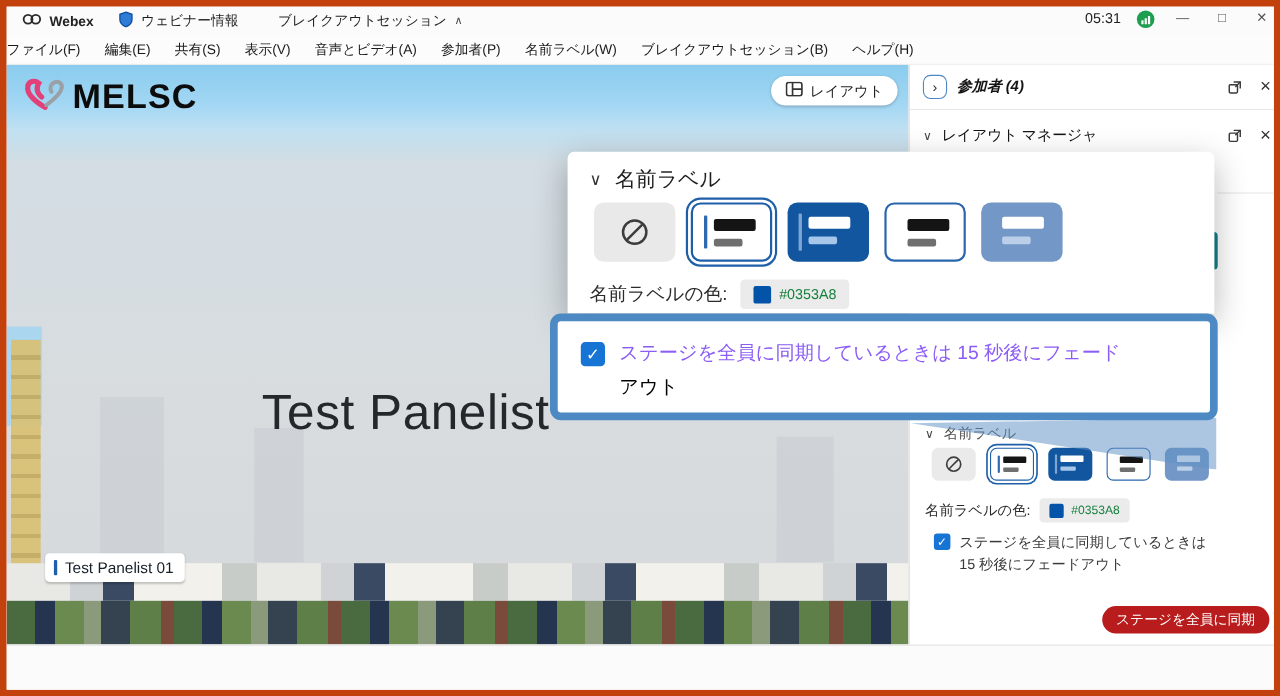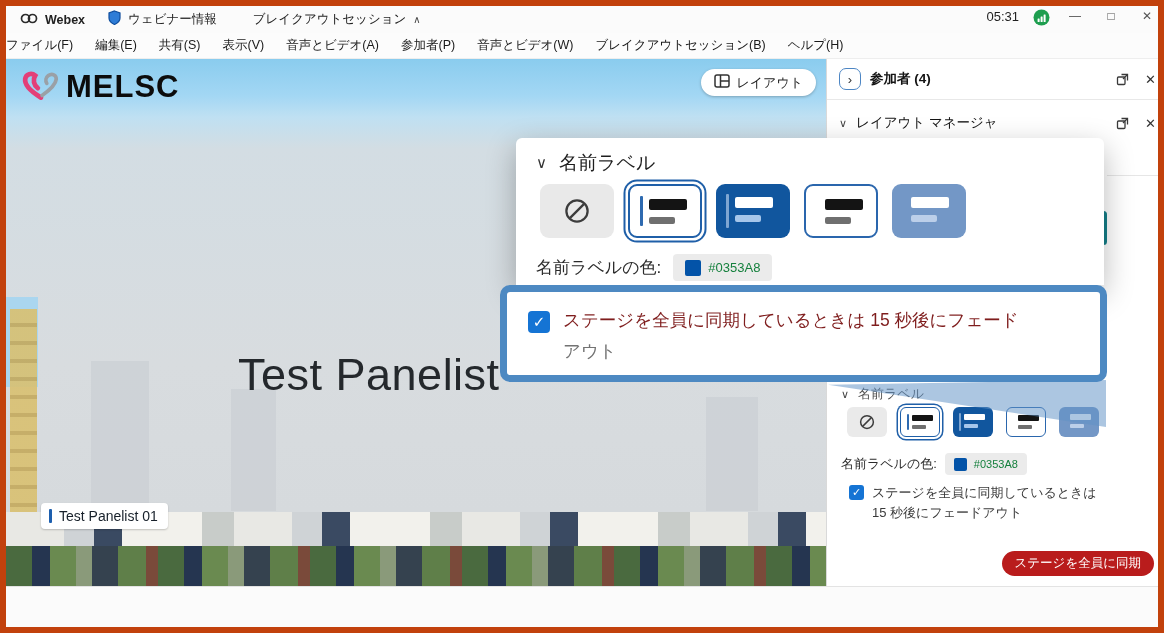--- a/index.html
+++ b/index.html
@@ -46,21 +46,21 @@
     display:flex; align-items:center; gap:7px; padding:0 10px 0 8px; box-shadow:0 1px 2px rgba(0,0,0,.2); }
   .name-chip .bar { width:3px; height:14px; background:#1d5fae; border-radius:1px; }
   .name-chip .txt { font-size:14px; color:#17202a; }
 
   
   .panel { position:absolute; left:820px; top:53px; width:344px; height:527px; background:#fff;
            border-left:1px solid #d9d9d9; }
   .p-row { position:absolute; left:0; width:100%; height:32px; display:flex; align-items:center;
            padding:0 14px 0 12px; }
   .p-row .title { font-size:13.5px; color:#141414; }
-  .p-row .title.b { font-weight:bold; }
+  .p-row .title.b { font-weight:bold;font-style:italic; }
   .p-row .spacer { flex:1; }
   .p-row .icn { margin-left:16px; display:flex; align-items:center; }
   .p-row .x { font-size:13px; color:#333; margin-left:16px; }
   .collapse-btn { width:22px; height:22px; border:1.5px solid #4d86c4; border-radius:7px; background:#fff;
     display:flex; align-items:center; justify-content:center; font-size:13px; color:#333; margin-right:9px; }
   .chev-d { font-size:11px; color:#444; margin-right:9px; }
   .divider { position:absolute; left:0; top:40px; width:100%; height:1px; background:#e8e8e8; }
   .divider2 { position:absolute; left:280px; top:116px; width:64px; height:1px; background:#e6e6e6; }
   .scroll-thumb { position:absolute; left:273px; top:152px; width:7px; height:34px; border-radius:4px;
     background:#15808a; }
@@ -114,22 +114,22 @@
   .pp-color .chip { height:27px; padding:0 12px; }
   .pp-color .chip .swatch { width:16px; height:16px; }
   .pp-color .chip .val { font-size:13px; }
 
   
   .beak { position:absolute; left:822px; top:374px; width:278px; height:47px; z-index:36;
     background:rgba(95,146,198,.52); clip-path:polygon(0 10%,100% 0,100% 100%); }
   .callout { position:absolute; left:494px; top:279px; width:607px; height:97px; z-index:37;
     background:#fff; border:7px solid #4d89c2; border-radius:10px; }
   .callout .cbx { position:absolute; left:21px; top:19px; width:22px; height:22px; font-size:15px; border-radius:4px; margin:0; }
-  .callout .l1 { position:absolute; left:56px; top:16px; font-size:17.5px; color:#7f1d1d; }
-  .callout .l2 { position:absolute; left:56px; top:47px; font-size:17.5px; color:#737373; }
+  .callout .l1 { position:absolute; left:56px; top:16px; font-size:17.5px; color:#8b5cf6; }
+  .callout .l2 { position:absolute; left:56px; top:47px; font-size:17.5px; color:#000000; }
 
   
   .toolbar { position:absolute; left:0; top:580px; width:1164px; height:53px; background:#fbfbfb;
     border-top:1px solid #e3e3e3; }
 </style>
 </head>
 <body>
 
 <div class="screen">
 
@@ -166,21 +166,21 @@
     </div>
   </div>
 
   <div class="menubar">
     <span>ファイル(F)</span>
     <span>編集(E)</span>
     <span>共有(S)</span>
     <span>表示(V)</span>
     <span>音声とビデオ(A)</span>
     <span>参加者(P)</span>
-    <span>音声とビデオ(W)</span>
+    <span>名前ラベル(W)</span>
     <span>ブレイクアウトセッション(B)</span>
     <span>ヘルプ(H)</span>
   </div>
 
   <div class="video">
     <div class="tower" style="left:85px;top:302px;width:58px;height:150px;"></div>
     <div class="tower" style="left:225px;top:330px;width:45px;height:122px;"></div>
     <div class="tower" style="left:700px;top:338px;width:52px;height:114px;"></div>
     <div class="bldg-sky"></div>
     <div class="bldg-yel"></div>

